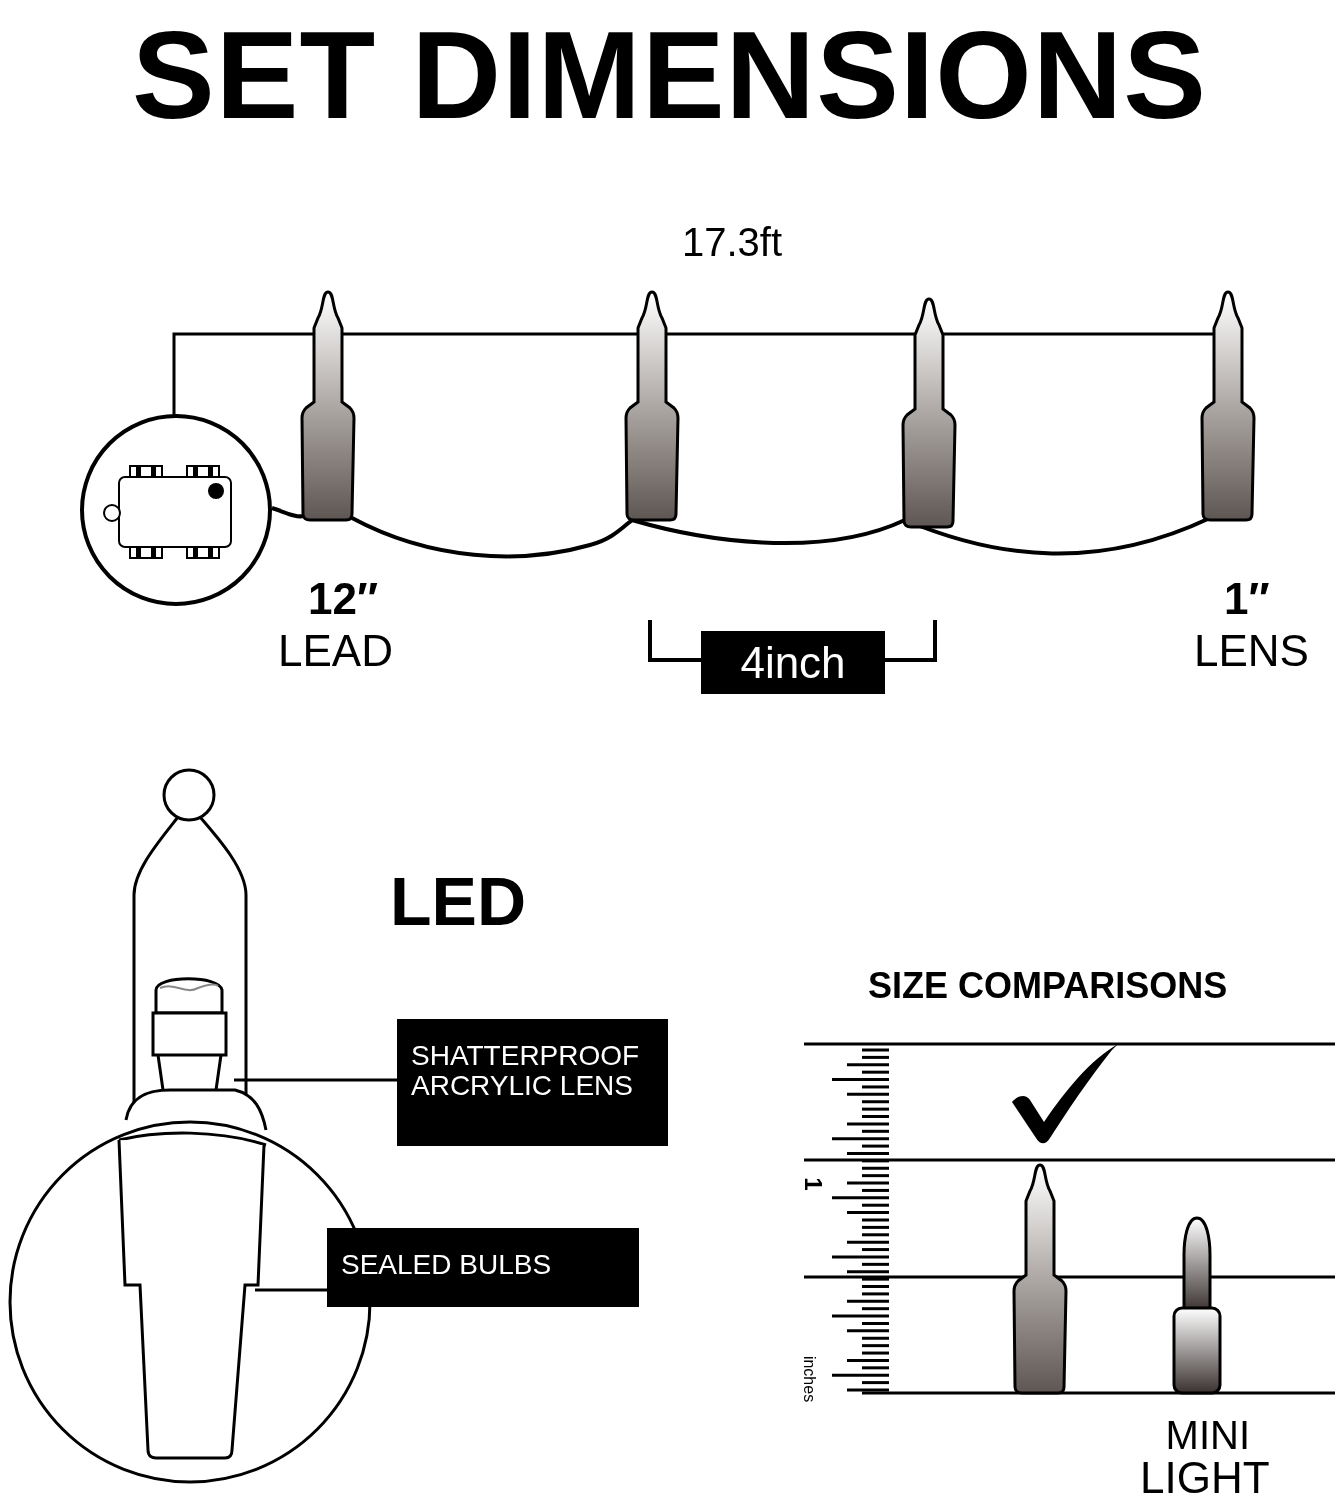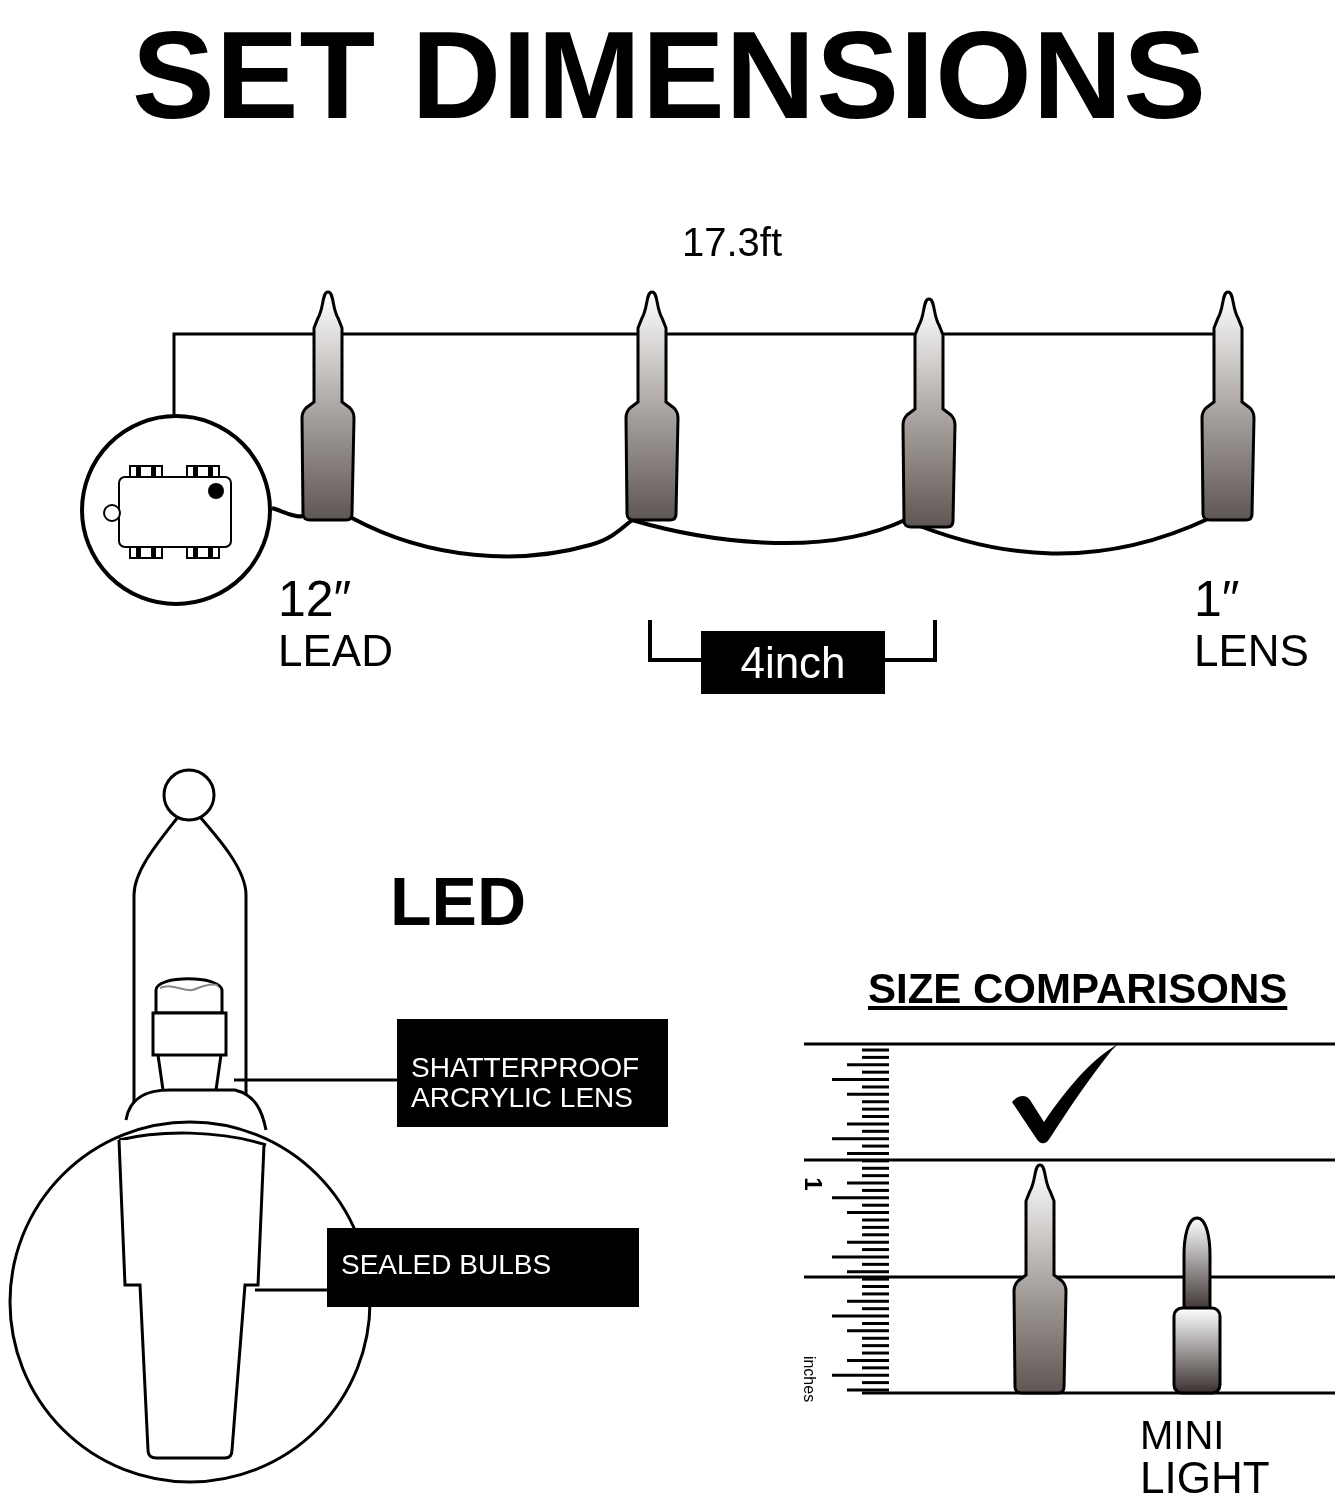--- a/index.html
+++ b/index.html
@@ -2,28 +2,28 @@
 <html><head>
 <meta charset="utf-8">
 <style>
   html, body { margin: 0; padding: 0; background: #ffffff; }
   body { width: 1339px; height: 1500px; position: relative; overflow: hidden;
          font-family: "Liberation Sans", sans-serif; color: #000; }
   .abs { position: absolute; }
   .title { left: 0; width: 1339px; top: 0; text-align: center; font-weight: 700;
            font-size: 124px; line-height: 150px; letter-spacing: 1px; }
   .len-label { top: 220px; left: 682px; font-size: 40px; }
-  .dim-num { font-weight: 400; font-size: 50px; line-height: 42px; }
+  .dim-num { font-weight: 700; font-size: 44px; line-height: 42px; margin-left: 30px; }
   .dim-sub { font-size: 44px; line-height: 34px; margin-top: 14px; }
   .spacing-box { left: 701px; top: 631px; width: 184px; height: 63px; background: #000; color: #fff;
                  font-size: 44px; text-align: center; line-height: 63px; }
   .led-title { left: 390px; top: 862px; font-weight: 700; font-size: 68px; }
   .callout { background: #000; color: #fff; font-size: 28px; line-height: 30px; padding: 0 0 0 14px; box-sizing: border-box; }
-  .cmp-title { left: 868px; top: 965px; font-weight: 700; font-size: 42px; text-decoration: underline; }
-  .mini-label { left: 1140px; top: 1415px; font-size: 40px; line-height: 40px; text-align: left; width: 110px; }
+  .cmp-title { left: 868px; top: 965px; font-weight: 700; font-size: 36px; }
+  .mini-label { left: 1140px; top: 1415px; font-size: 40px; line-height: 40px; text-align: right; width: 110px; }
   .mini-label .l2 { font-size: 44px; line-height: 46px; }
   .inches { left: 786px; top: 1370px; font-size: 16px; transform: rotate(90deg); transform-origin: center; }
   .one-mark { left: 806px; top: 1170px; font-size: 24px; font-weight: 700; transform: rotate(90deg); }
   svg { position: absolute; left: 0; top: 0; }
 </style>
 </head>
 <body>
 
 <div class="abs title">SET DIMENSIONS</div>
 
@@ -170,21 +170,21 @@
 
 <div class="abs spacing-box">4inch</div>
 
 <div class="abs" style="left:1194px; top:578px;">
   <div class="dim-num">1″</div>
   <div class="dim-sub">LENS</div>
 </div>
 
 <div class="abs led-title">LED</div>
 
-<div class="abs callout" style="left:397px; top:1019px; width:271px; height:108px; padding-top:34px;">
+<div class="abs callout" style="left:397px; top:1019px; width:271px; height:127px; padding-top:22px;">
   <div>SHATTERPROOF</div>
   <div>ARCRYLIC LENS</div>
 </div>
 
 <div class="abs callout" style="left:327px; top:1228px; width:312px; height:79px; padding-top:22px;">
   <div>SEALED BULBS</div>
 </div>
 
 <div class="abs cmp-title">SIZE COMPARISONS</div>
 <div class="abs one-mark">1</div>

